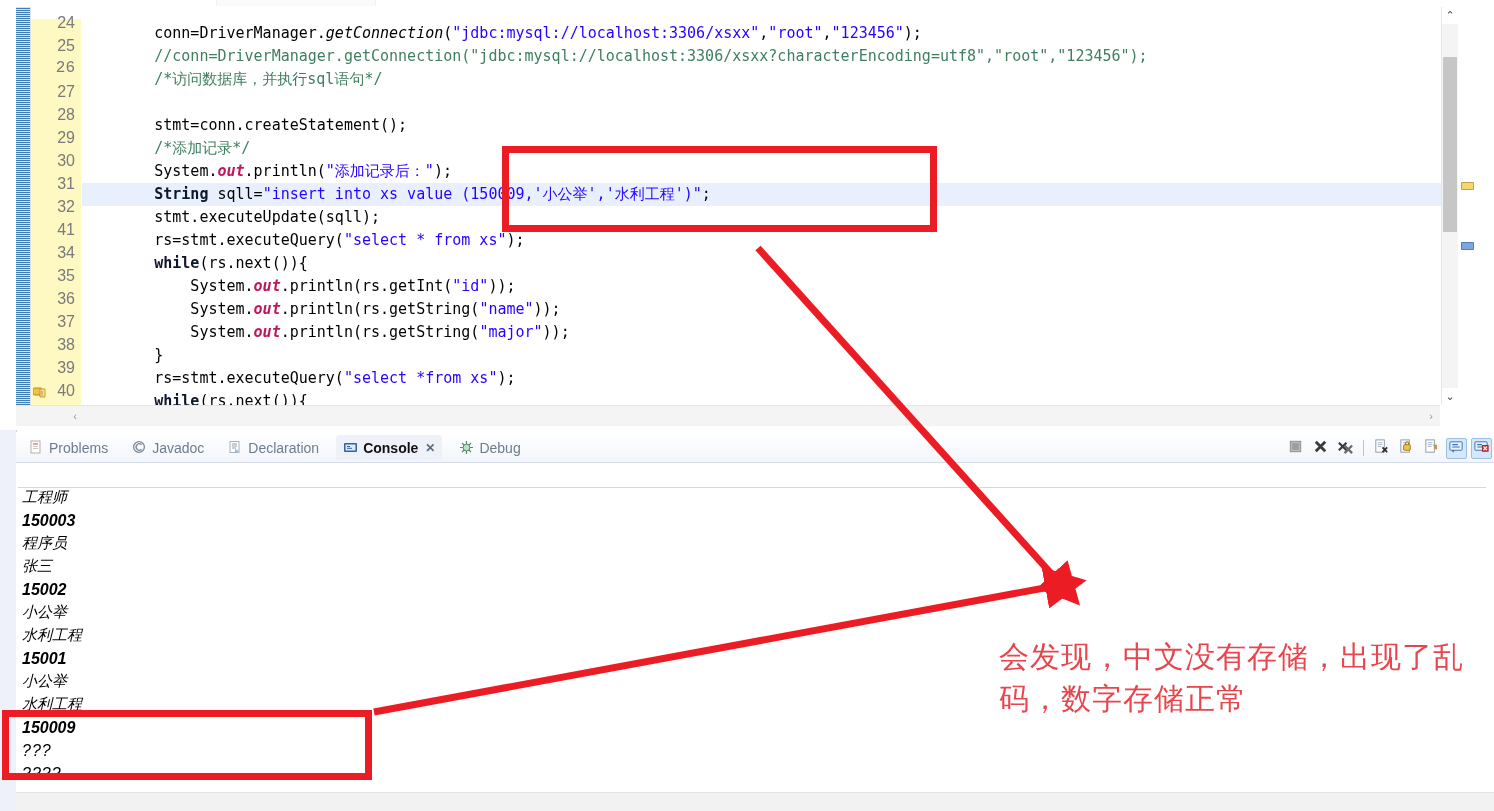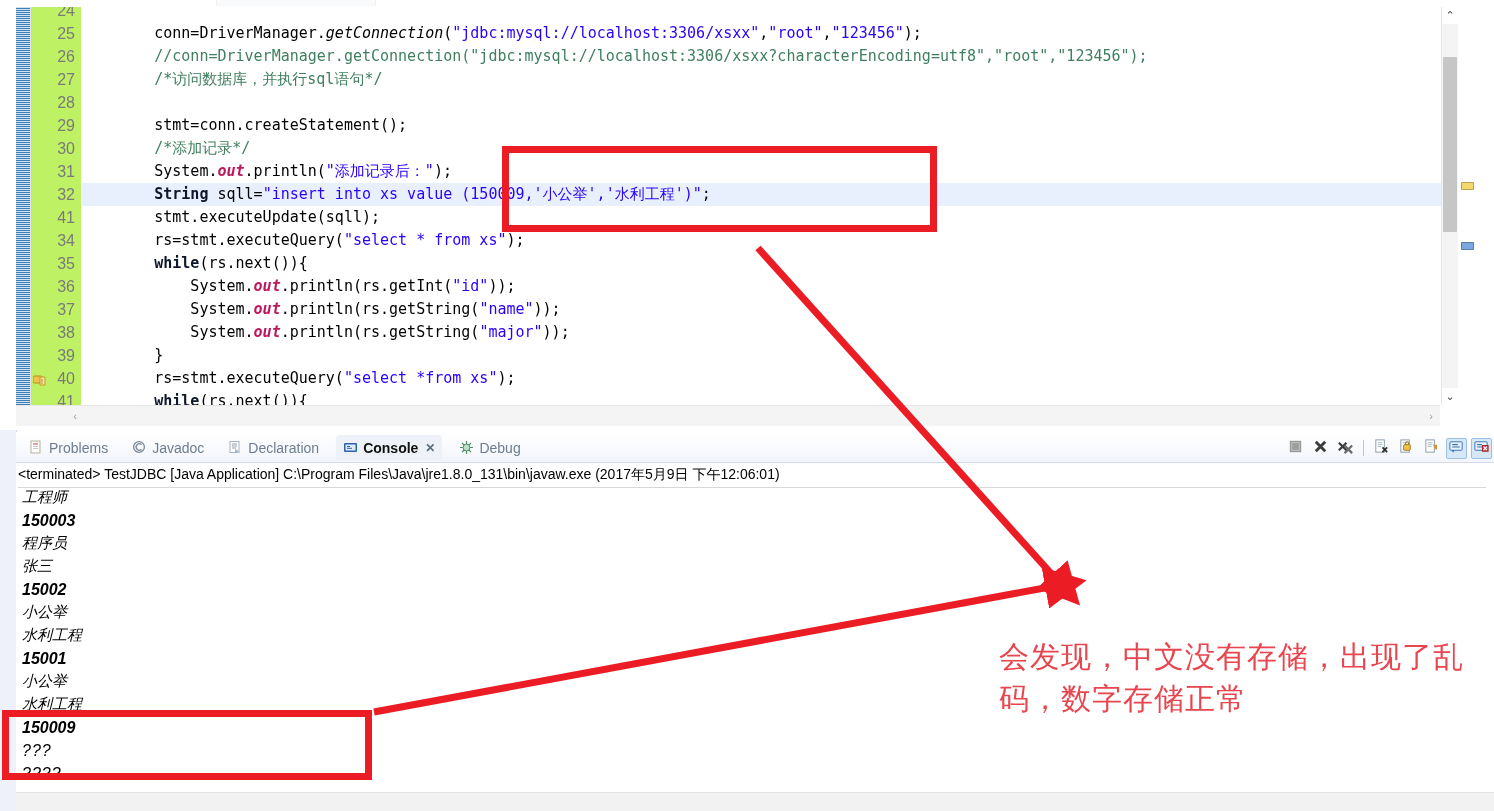--- a/index.html
+++ b/index.html
@@ -67,22 +67,22 @@
     left: 0; top: 0; width: 14px; height: 398px;
     background:
       repeating-linear-gradient(0deg,
         #3f7fb5 0px, #3f7fb5 1px,
         #cfe3f2 1px, #cfe3f2 2px);
     border-right: 1px solid #e2e2e2;
   }
   
   #editor-gutter {
     position: absolute;
-    left: 15px; top: 0; width: 50px; height: 398px;
-    background: #bef264;
+    left: 15px; top: 12px; width: 50px; height: 398px;
+    background: #fef9c3;
   }
   .linenum {
     position: absolute;
     right: 6px;
     width: 44px;
     text-align: right;
     font-family: "Liberation Sans", sans-serif;
     font-size: 16px;
     color: #7a7a7a;
     line-height: 23px;
@@ -282,21 +282,21 @@
 
   <div id="editor-tabstrip">
     <div id="editor-tab-partial">TestJDBC.java</div>
   </div>
 
   <div id="editor-body">
     <div id="editor-changebar"></div>
     <div id="editor-gutter">
         <div class="linenum" style="top: -8px;">24</div>
         <div class="linenum" style="top: 15px;">25</div>
-        <div class="linenum" style="top: 38px;">26</div>
+        <div class="linenum" style="top: 38px; font-family: Liberation Mono, monospace;">26</div>
         <div class="linenum" style="top: 61px;">27</div>
         <div class="linenum" style="top: 84px; padding-left: 8px;">28</div>
         <div class="linenum" style="top: 107px;">29</div>
         <div class="linenum" style="top: 130px;">30</div>
         <div class="linenum" style="top: 153px;">31</div>
         <div class="linenum" style="top: 176px;">32</div>
         <div class="linenum" style="top: 199px;">41</div>
         <div class="linenum" style="top: 222px;">34</div>
         <div class="linenum" style="top: 245px;">35</div>
         <div class="linenum" style="top: 268px;">36</div>
@@ -428,21 +428,20 @@
       <div class="tbtn pressed">
         <span><svg width="17" height="17" viewBox="0 0 18 18">
             <rect x="2" y="4" width="13" height="9" rx="1" fill="#e8f1fb" stroke="#3a74b5"></rect>
             <path d="M4.5 7h5M4.5 9.5h6" stroke="#3a74b5" stroke-width="1.2"></path>
             <rect x="10" y="8" width="6" height="6" fill="#d84a4a" stroke="#9b2121"></rect>
             <path d="M11.2 9.2l3.6 3.6M14.8 9.2l-3.6 3.6" stroke="#fff" stroke-width="1.2"></path>
           </svg></span>
       </div>
     </div>
 
-  <div id="console-header">&lt;terminated&gt; TestJDBC [Java Application] C:\Program Files\Java\jre1.8.0_131\bin\javaw.exe (2017年5月9日 下午12:06:01)</div>
   <div id="console-header-rule"></div>
 
   <div id="console-out">
       <div class="oline ">工程师</div>
       <div class="oline num">150003</div>
       <div class="oline ">程序员</div>
       <div class="oline ">张三</div>
       <div class="oline num">15002</div>
       <div class="oline ">小公举</div>
       <div class="oline ">水利工程</div>

